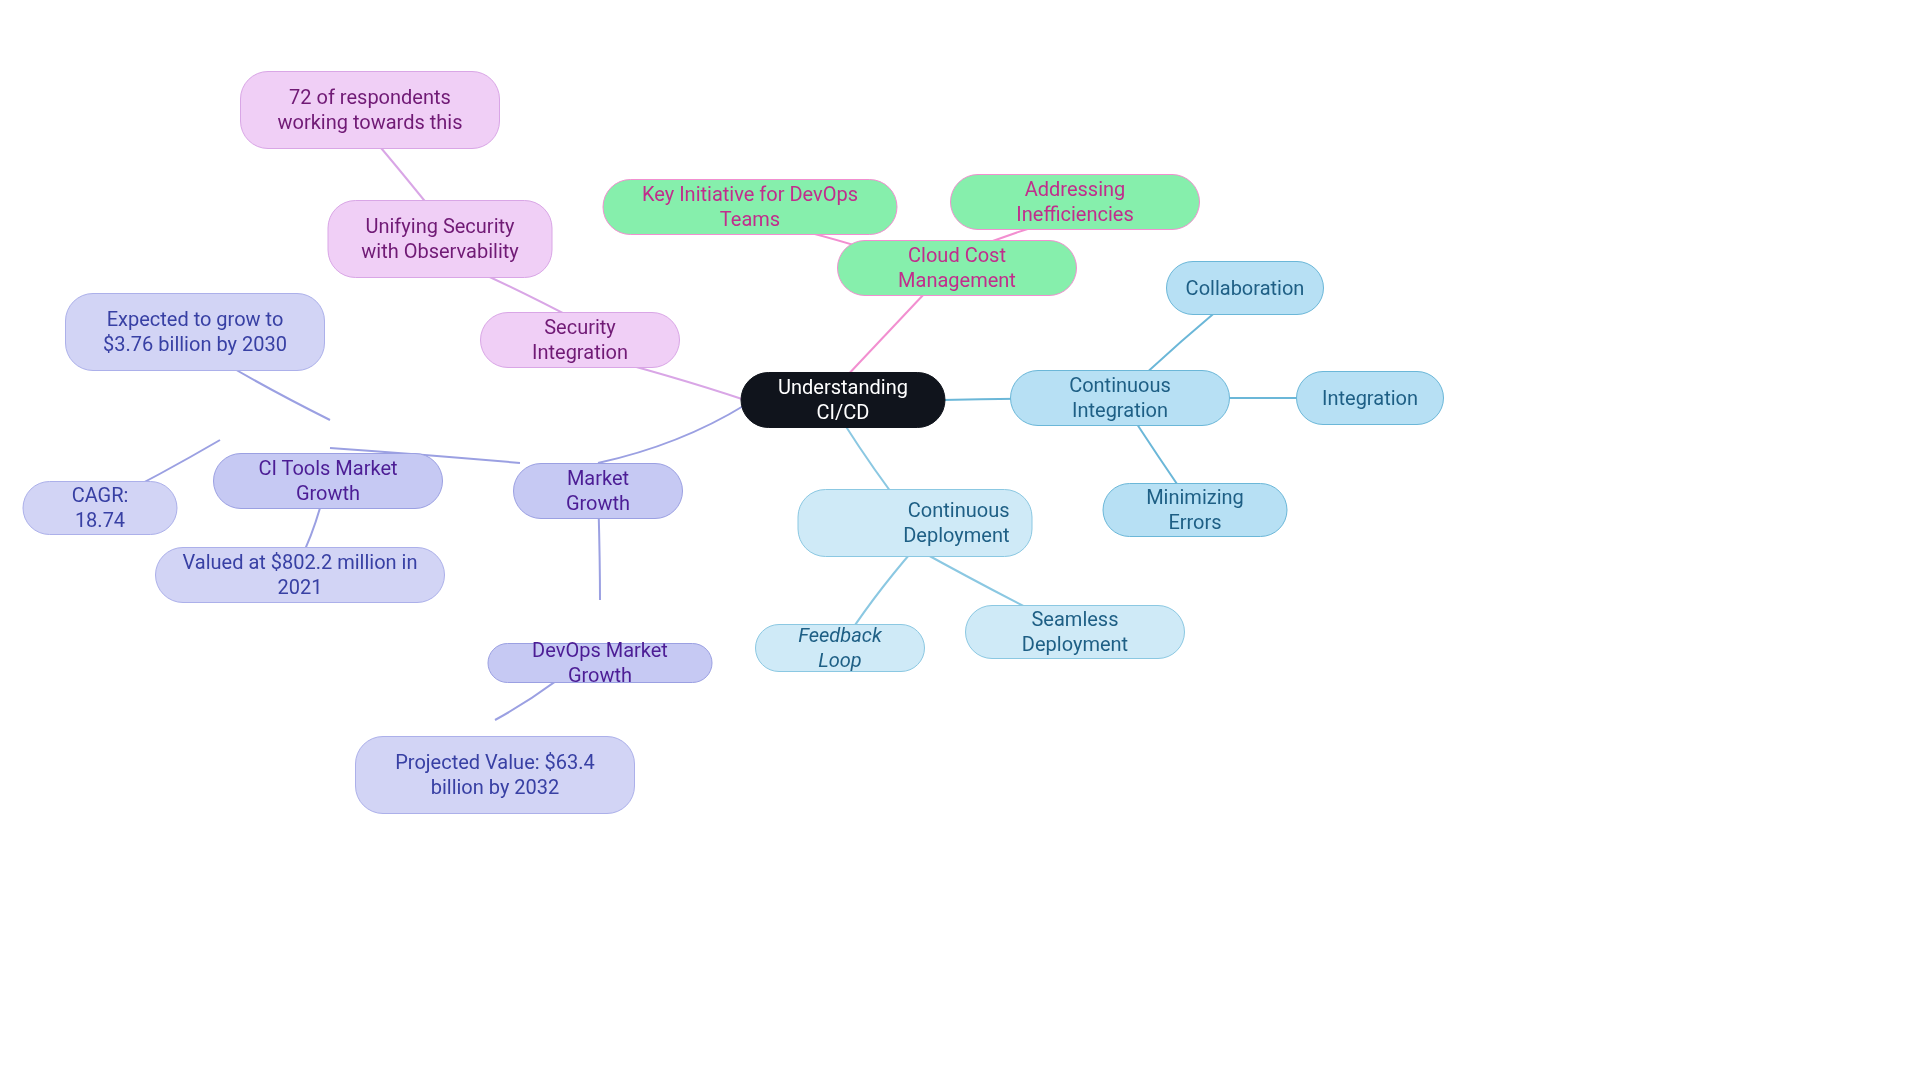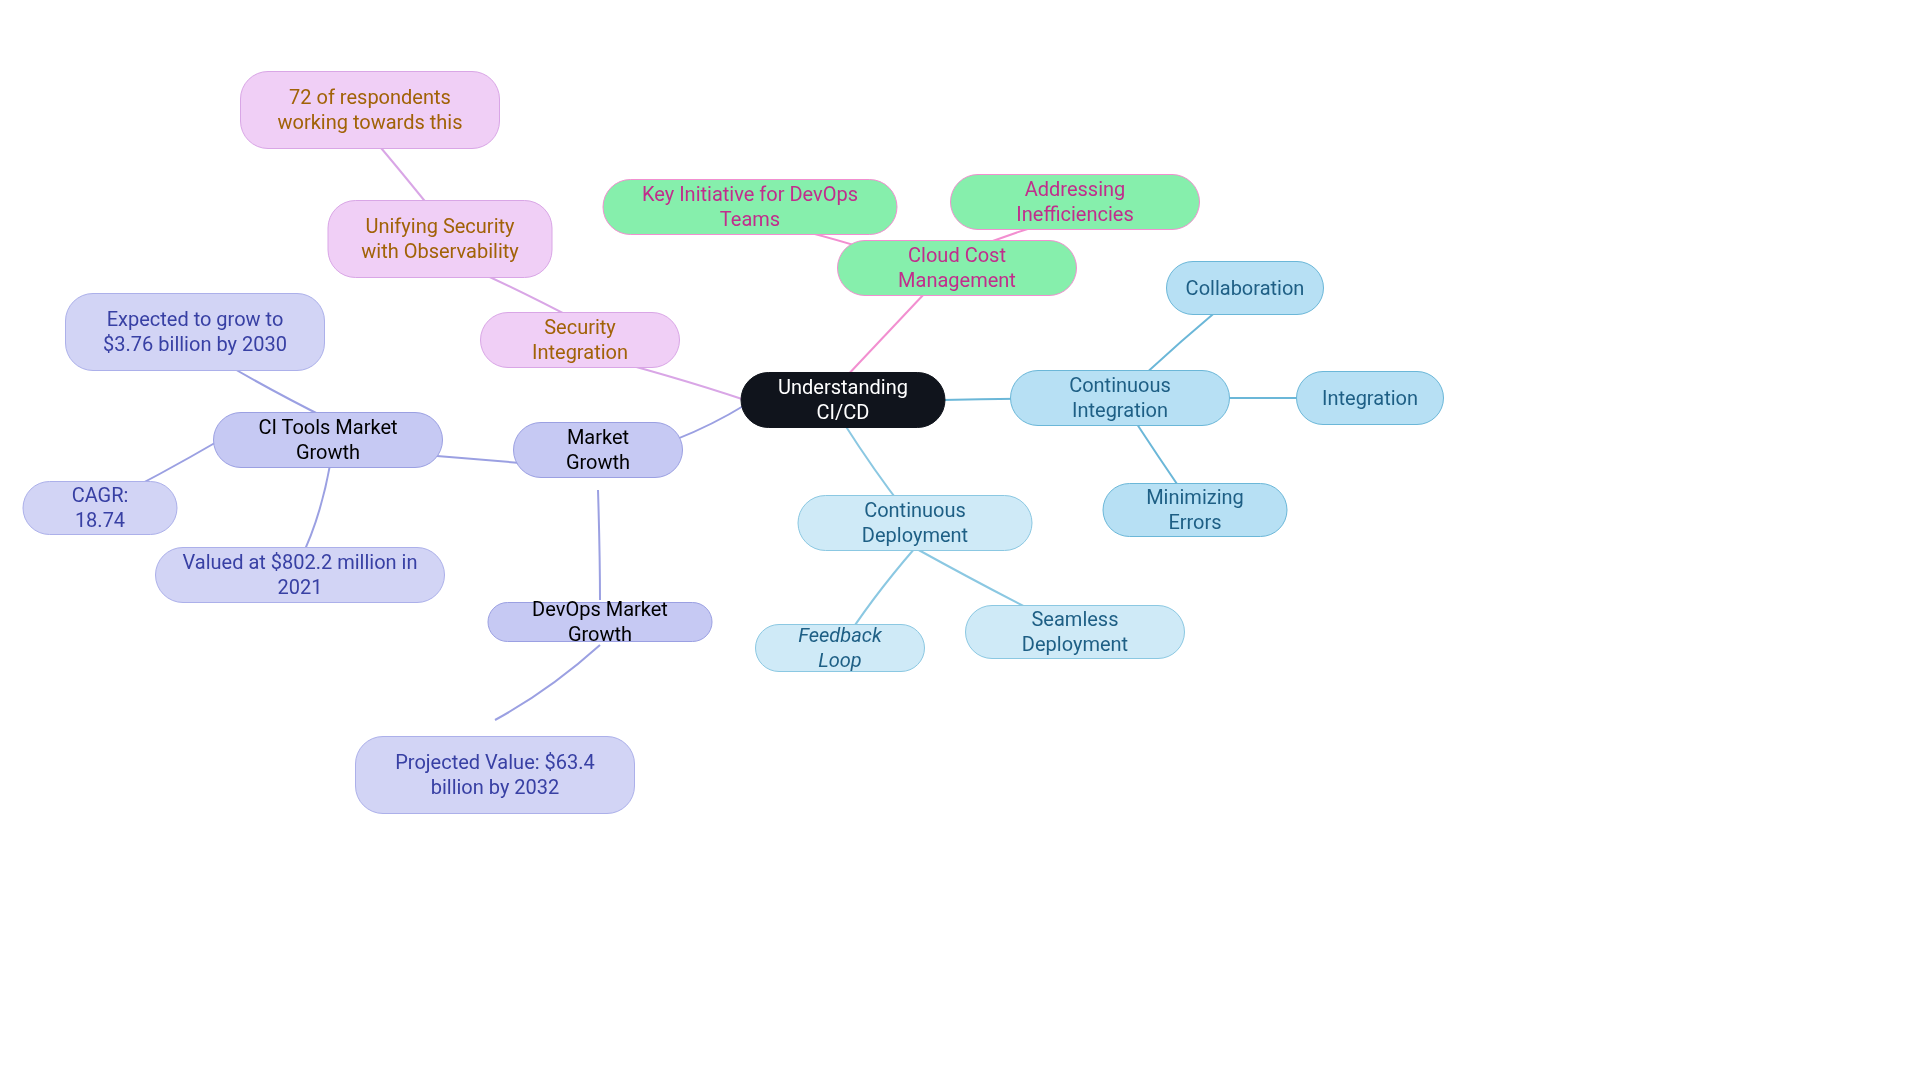--- a/index.html
+++ b/index.html
@@ -41,28 +41,29 @@
     color: #1e5f85;
     border-color: #8bc8e2;
   }
   .pink1 {
     background: #86efac;
     color: #c12d8c;
     border-color: #f28fd0;
   }
   .pink2 {
     background: #f0cff6;
-    color: #a16207;
+    color: #701a75;
     border-color: #d9a6e6;
     justify-content: flex-end;
   }
   .purple1 {
     background: #c6c9f3;
-    color: #000000;
+    color: #4c1d95;
     border-color: #9ba0e2;
+    margin-top: 41px;
   }
   .purple2 {
     background: #d2d4f5;
     color: #3840a4;
     border-color: #acb0ea;
   }
   svg.edges {
     position: absolute;
     top: 0;
     left: 0;
@@ -120,21 +121,21 @@
 <div class="node blue1" style="left:1245px; top:288px; width:158px; height:54px;">
   <span>Collaboration</span>
 </div>
 <div class="node blue1" style="left:1370px; top:398px; width:148px; height:54px;">
   <span>Integration</span>
 </div>
 <div class="node blue1" style="left:1195px; top:510px; width:185px; height:54px;">
   <span>Minimizing Errors</span>
 </div>
 
-<div class="node blue2" style="left:915px; top:523px; width:235px; height:56px;">
+<div class="node blue2" style="left:915px; top:523px; width:235px; height:68px;text-align:right;">
   <span>Continuous Deployment</span>
 </div>
 <div class="node blue2" style="left:840px; top:648px; width:170px; height:48px;font-style:italic;">
   <span>Feedback Loop</span>
 </div>
 <div class="node blue2" style="left:1075px; top:632px; width:220px; height:54px;">
   <span>Seamless Deployment</span>
 </div>
 
 <div class="node pink1" style="left:957px; top:268px; width:240px; height:56px;justify-content:flex-end;">

